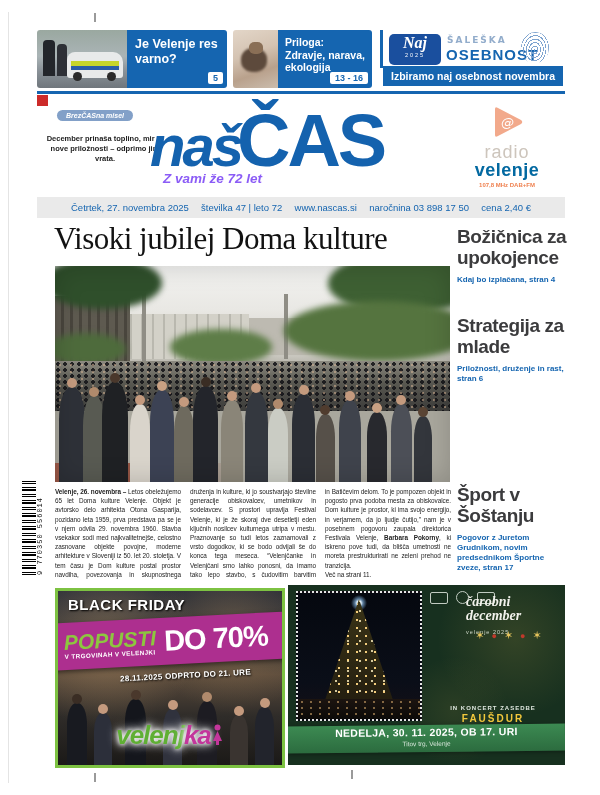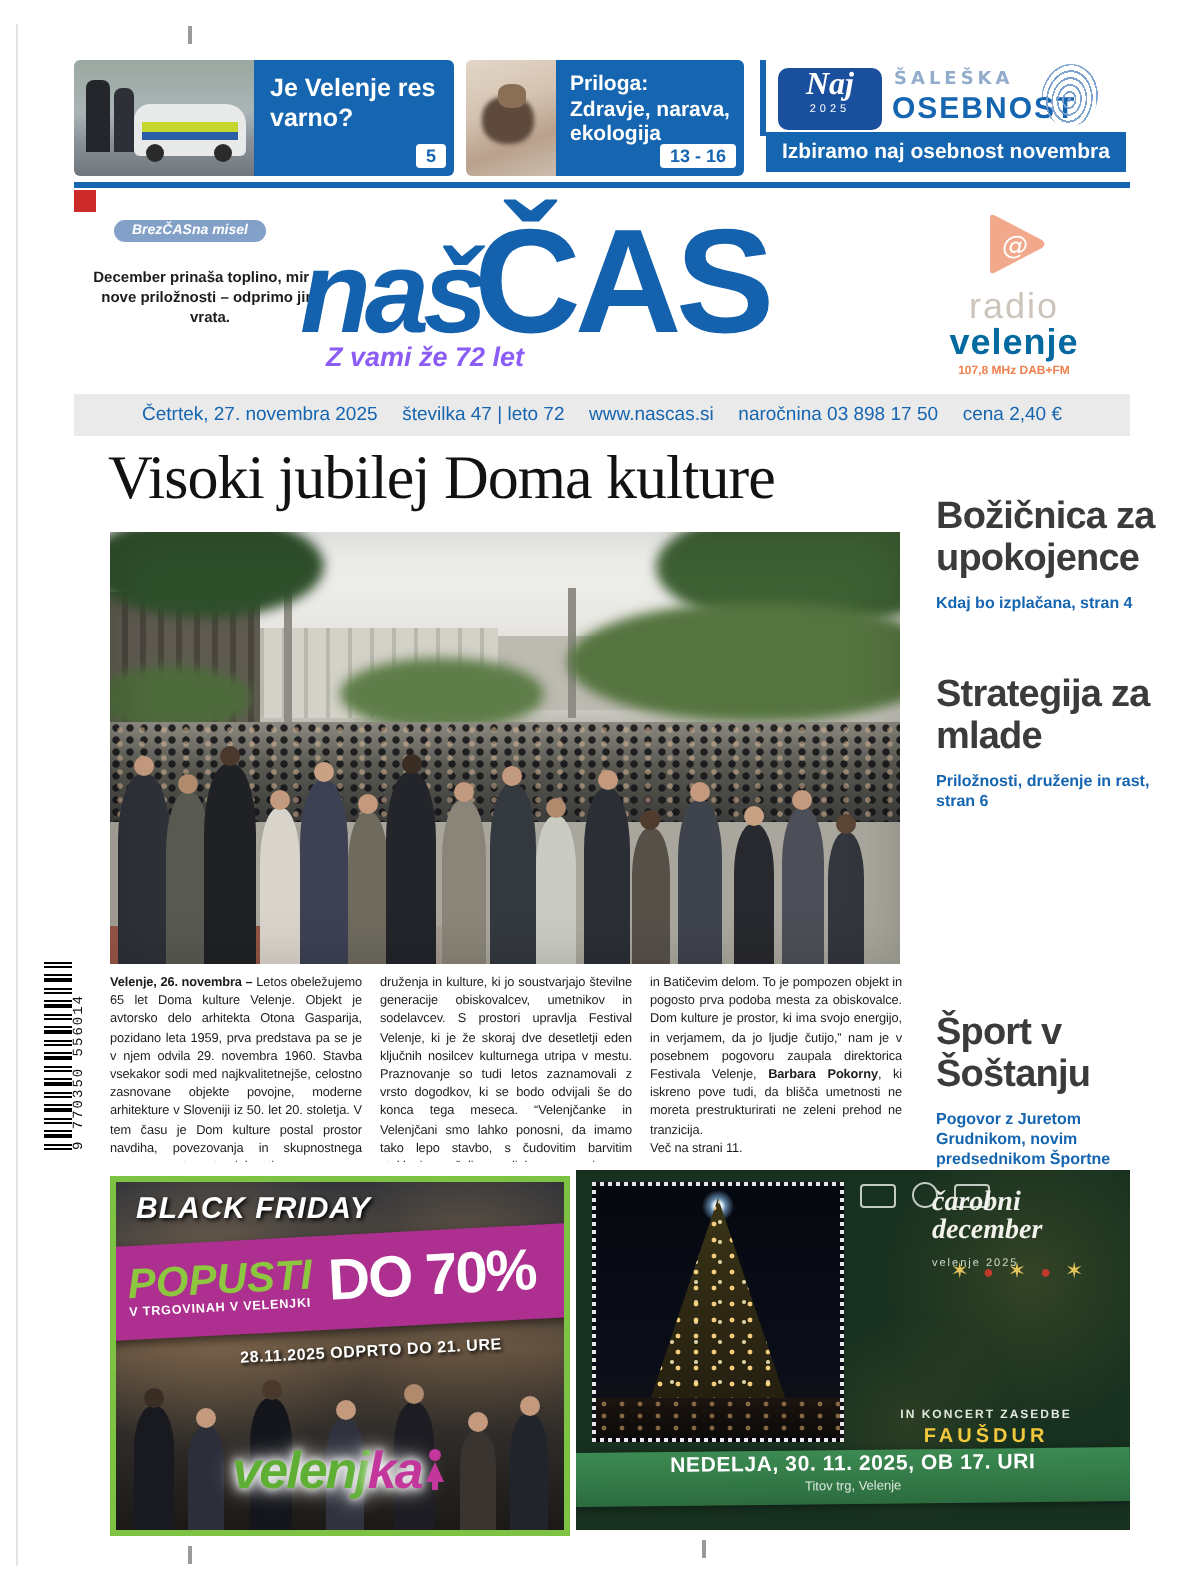--- a/index.html
+++ b/index.html
@@ -77,38 +77,38 @@
   .person{position:absolute;bottom:0;border-radius:45% 45% 6% 6% / 35% 35% 0 0;}
   .person::before{content:"";position:absolute;top:-9px;left:50%;transform:translateX(-50%);
                   width:10px;height:10px;border-radius:50%;background:var(--head,#c49a7e);}
   .vignette{position:absolute;inset:0;box-shadow:inset 0 0 26px rgba(0,0,0,.18);}
 
   .article{position:absolute;left:55px;top:487px;width:396px;height:94px;display:flex;gap:9px;overflow:hidden;}
   .col{flex:1;font-size:6.4px;line-height:9.2px;text-align:justify;color:#1c1c1c;letter-spacing:-.05px;}
   .col b{font-weight:700;}
 
   
-  .sb-item{position:absolute;left:468px;width:112px;margin-top:22px;}
+  .sb-item{position:absolute;left:457px;width:112px;}
   .sb-h{font-size:19px;font-weight:700;color:#3b3b3d;line-height:21px;letter-spacing:-.4px;}
   .sb-s{font-size:8px;font-weight:700;color:#1565b0;line-height:10px;margin-top:7px;}
 
   
   .barcode-wrap{position:absolute;left:22px;top:575px;width:97px;height:26px;
                 transform:rotate(-90deg);transform-origin:top left;}
   .barcode-bars{width:97px;height:14px;
     background:repeating-linear-gradient(90deg,#000 0 1px,#fff 1px 2px,#000 2px 3px,#fff 3px 6px,#000 6px 8px,#fff 8px 9px,#000 9px 10px,#fff 10px 13px);}
   .barcode-num{font-family:"Liberation Mono",monospace;font-size:7px;letter-spacing:1px;color:#111;}
 
   
   .bf-ad{position:absolute;left:55px;top:588px;width:230px;height:180px;border:3px solid #7dc242;
          box-sizing:border-box;overflow:hidden;background:
          radial-gradient(circle at 22% 28%,rgba(205,165,115,.38),transparent 42%),
          radial-gradient(circle at 78% 22%,rgba(190,150,100,.32),transparent 38%),
          linear-gradient(180deg,#262b35 0%,#3d3a38 28%,#5a4a3b 48%,#2f2c29 72%,#1b1917 100%);}
-  .bf-head{position:absolute;left:10px;top:5px;font-size:15px;font-weight:900;font-style:italic;color:#fff;
+  .bf-head{position:absolute;left:10px;top:5px;font-size:15px;font-weight:900;color:#fff;
            letter-spacing:.5px;text-shadow:1px 1px 2px #000;}
   .bf-banner{position:absolute;left:-10px;top:26px;width:118%;height:47px;background:#ad2f8f;
              transform:rotate(-3deg);display:flex;align-items:center;padding:2px 16px;box-sizing:border-box;gap:8px;
              box-shadow:0 2px 5px rgba(0,0,0,.5);}
   .bf-popusti{font-size:21px;font-weight:900;font-style:italic;color:#8dc63f;line-height:20px;}
   .bf-sub{font-size:6.3px;font-weight:700;color:#fff;letter-spacing:.4px;}
   .bf-70{font-size:29px;font-weight:900;color:#fff;letter-spacing:-1px;}
   .bf-when{position:absolute;left:62px;top:80px;transform:rotate(-3deg);font-size:8px;font-weight:800;color:#fff;
            text-shadow:1px 1px 2px #000;letter-spacing:.3px;}
   .bf-logo{position:absolute;left:0;right:0;bottom:14px;text-align:center;

